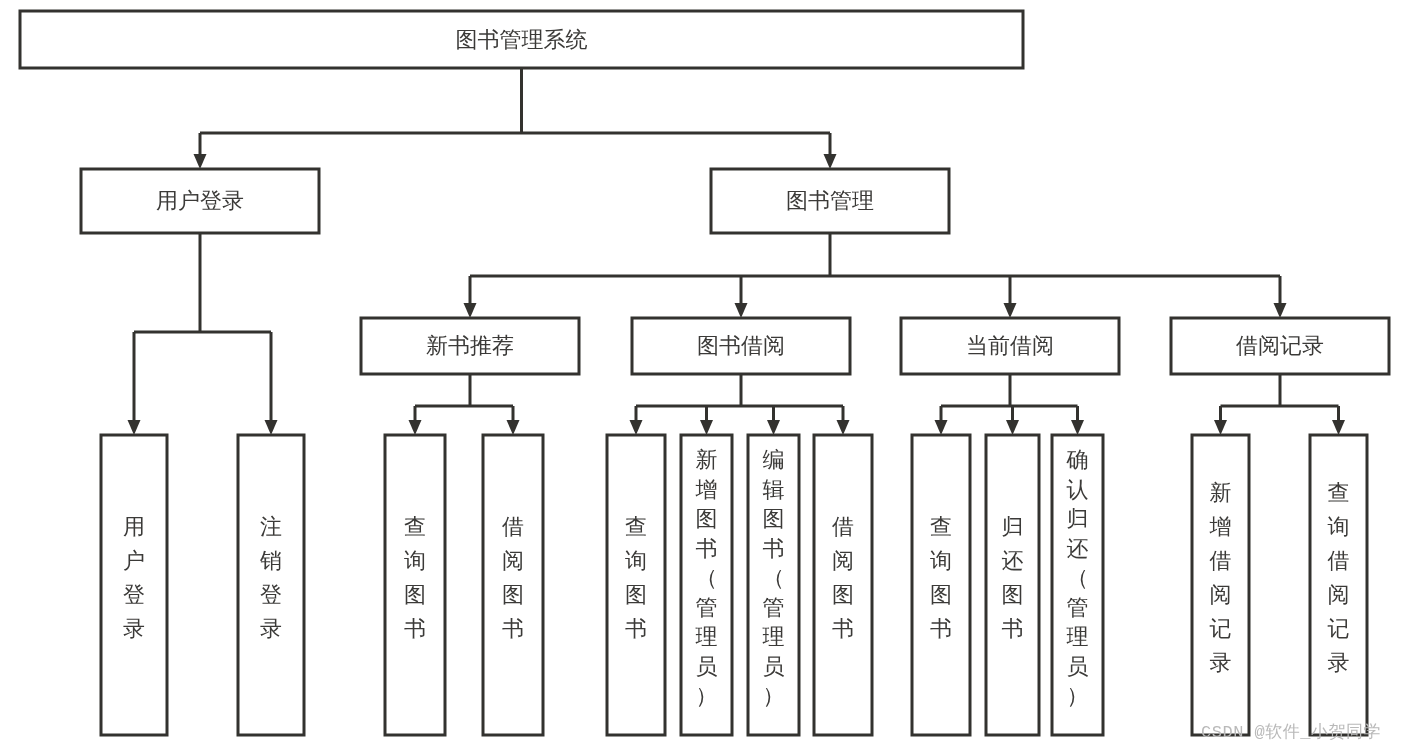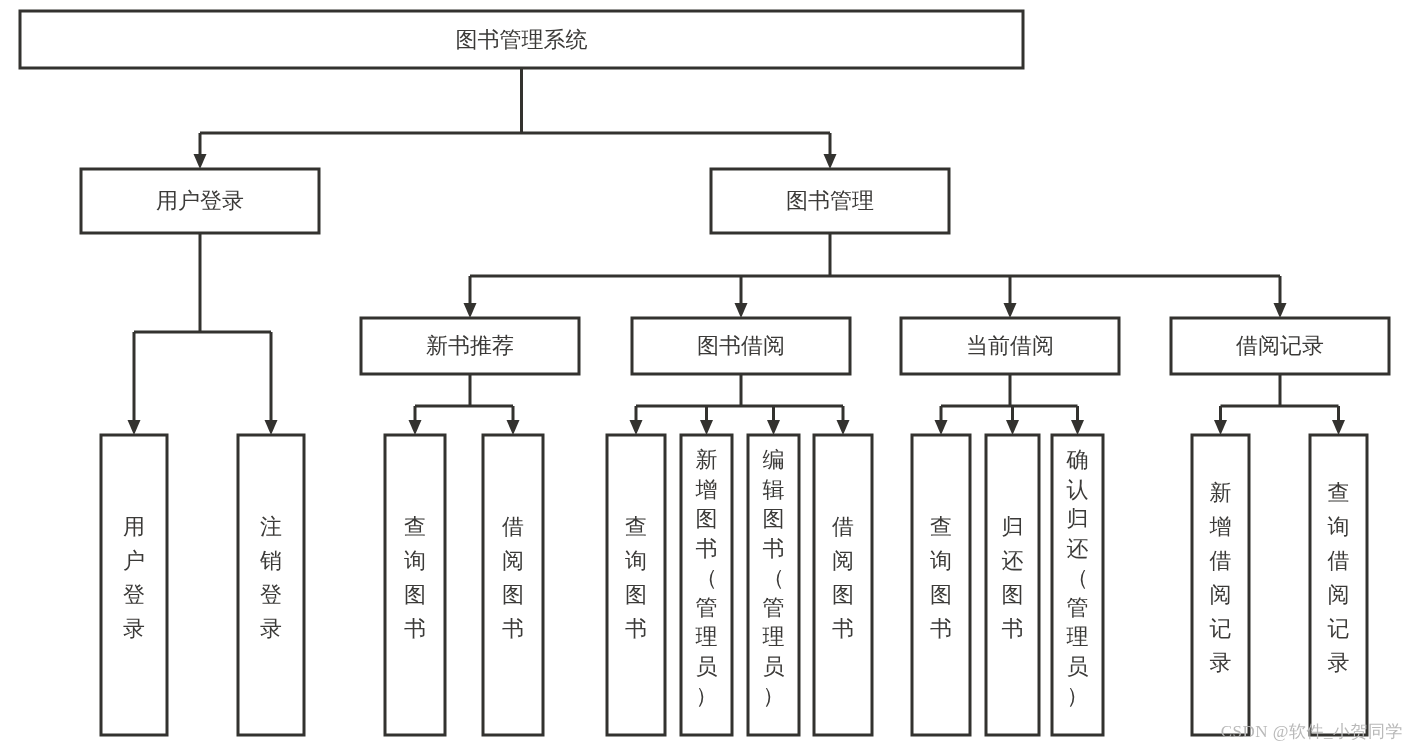--- a/index.html
+++ b/index.html
@@ -50,23 +50,23 @@
     dominant-baseline: middle;
   }
   .node-label-vertical {
     fill: #3b3a38;
     font-family: "DejaVu Sans", "Liberation Sans", sans-serif;
     font-size: 22px;
     text-anchor: middle;
   }
   .watermark {
     position: absolute;
-    right: 2px;
+    right: 24px;
     bottom: 4px;
-    font-family: Liberation Serif, serif;
+    font-family: Liberation Mono, monospace;
     font-size: 17px;
     color: #b9b9b9;
     white-space: nowrap;
     letter-spacing: 0.5px;
     pointer-events: none;
   }
 </style>
 </head>
 <body>
 

